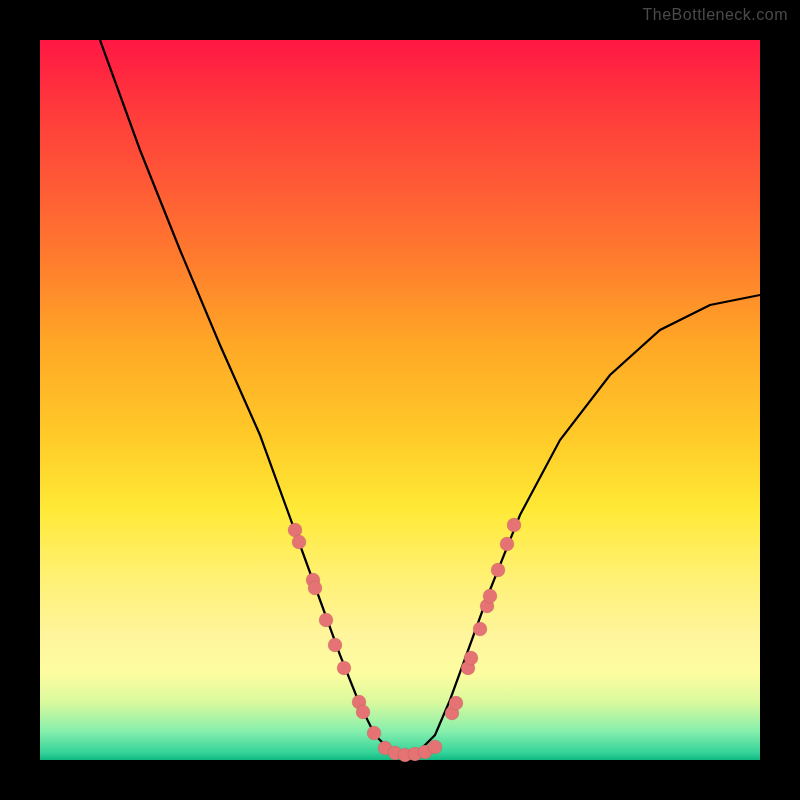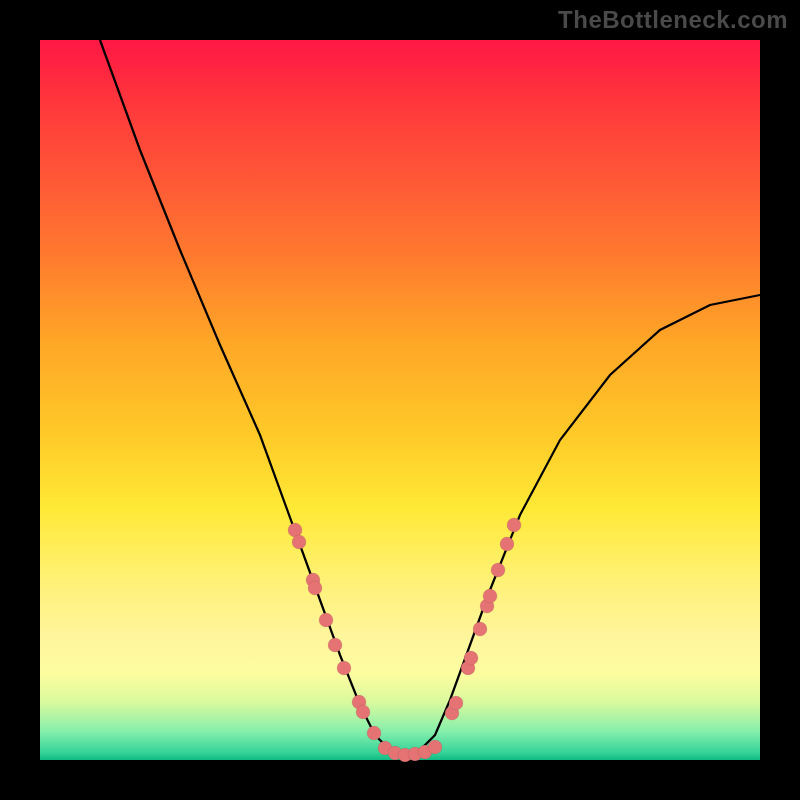--- a/index.html
+++ b/index.html
@@ -37,22 +37,22 @@
       #d9f99d 92%,
       #86efac 96%,
       #34d399 99%,
       #10b981 100%
     );
   }
   .watermark {
     position: absolute;
     top: 6px;
     right: 12px;
-    font-size: 24px;
-    font-weight: 700;
+    font-size: 16px;
+    font-weight: 400;
     letter-spacing: 0.5px;
     color: #4a4a4a;
     user-select: none;
   }
   svg.curve {
     position: absolute;
     left: 0;
     top: 0;
     width: 100%;
     height: 100%;

